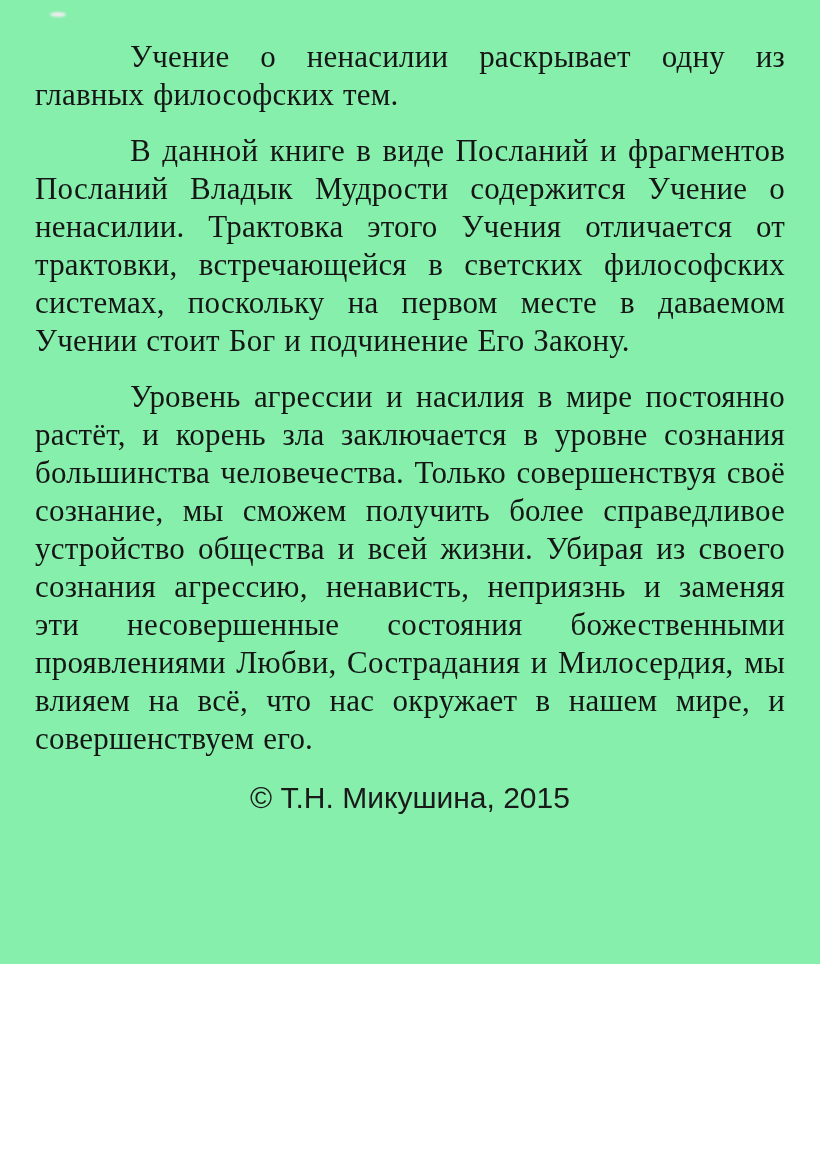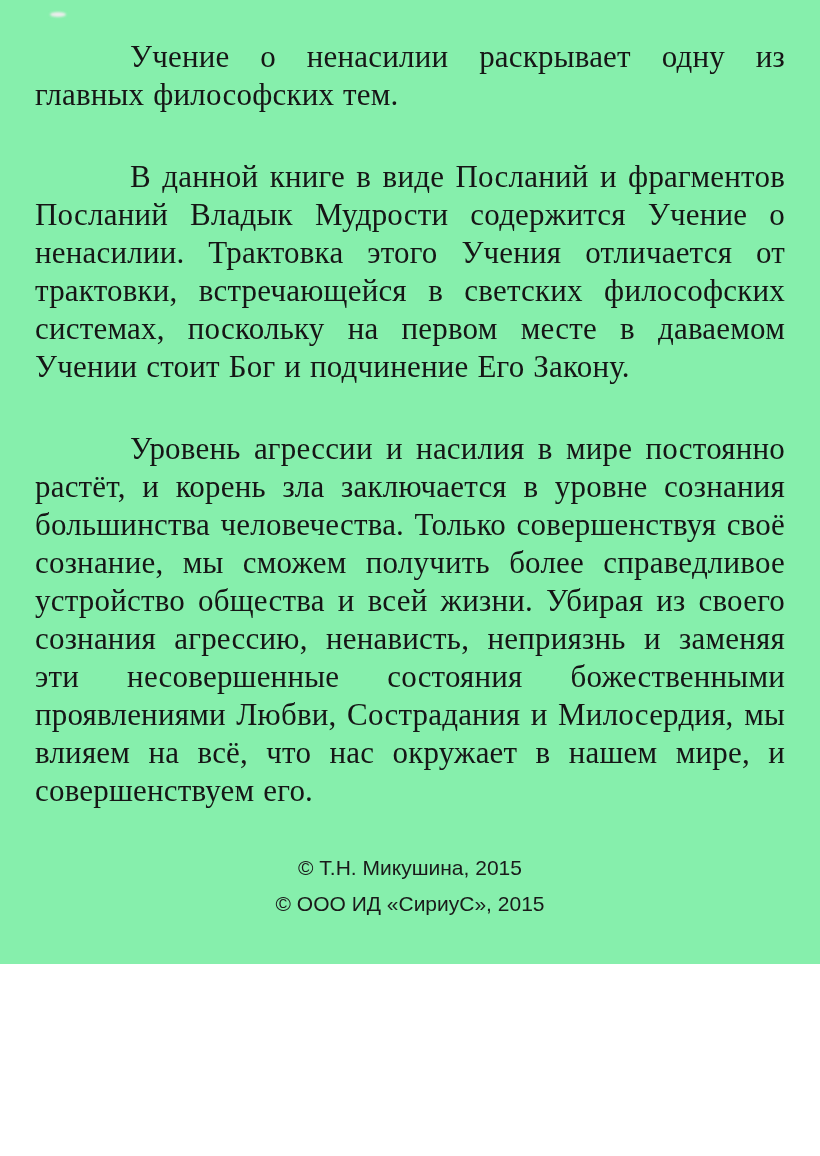--- a/index.html
+++ b/index.html
@@ -31,36 +31,36 @@
   .body-par {
     margin: 0;
     font-size: 31px;
     line-height: 38px;
     text-align: justify;
     text-indent: 95px;
     letter-spacing: 0.2px;
     word-spacing: 1px;
   }
   .body-par.spaced {
-    margin-top: 44px;
+    margin-top: 18px;
   }
   .isbn-line {
     margin-top: 56px;
     text-align: center;
     font-family: "Liberation Sans", "DejaVu Sans", sans-serif;
     font-weight: bold;
     font-size: 25px;
     line-height: 30px;
     color: #0e0e0e;
   }
   .copyright-block {
-    margin-top: 40px;
+    margin-top: 22px;
     text-align: center;
     font-family: "Liberation Sans", "DejaVu Sans", sans-serif;
-    font-size: 21px;
+    font-size: 30px;
     line-height: 36px;
     color: #1a1a1a;
   }
   .page-number {
     position: absolute;
     top: 1080px;
     right: 42px;
     font-family: "Liberation Serif", "DejaVu Serif", serif;
     font-size: 31px;
     color: #1a1a1a;
@@ -74,17 +74,16 @@
 
   <p class="body-par">Учение о ненасилии раскрывает одну из главных философских тем.</p>
 
   <p class="body-par spaced">В данной книге в виде Посланий и фрагментов Посланий Владык Мудрости содержится Учение о ненасилии. Трактовка этого Учения отличается от трактовки, встречающейся в светских философских системах, поскольку на первом месте в даваемом Учении стоит Бог и подчинение Его Закону.</p>
 
   <p class="body-par spaced">Уровень агрессии и насилия в мире постоянно растёт, и корень зла заключается в уровне сознания большинства человечества. Только совершенствуя своё сознание, мы сможем получить более справедливое устройство общества и всей жизни. Убирая из своего сознания агрессию, ненависть, неприязнь и заменяя эти несовершенные состояния божественными проявлениями Любви, Сострадания и Милосердия, мы влияем на всё, что нас окружает в нашем мире, и совершенствуем его.</p>
 
 
   <div class="copyright-block">
     <div>© Т.Н. Микушина, 2015</div>
-    <div>© ООО ИД «СириуС», 2015</div>
   </div>
 
   <div class="page-number">4</div>
 </div>
 
 </body></html>

